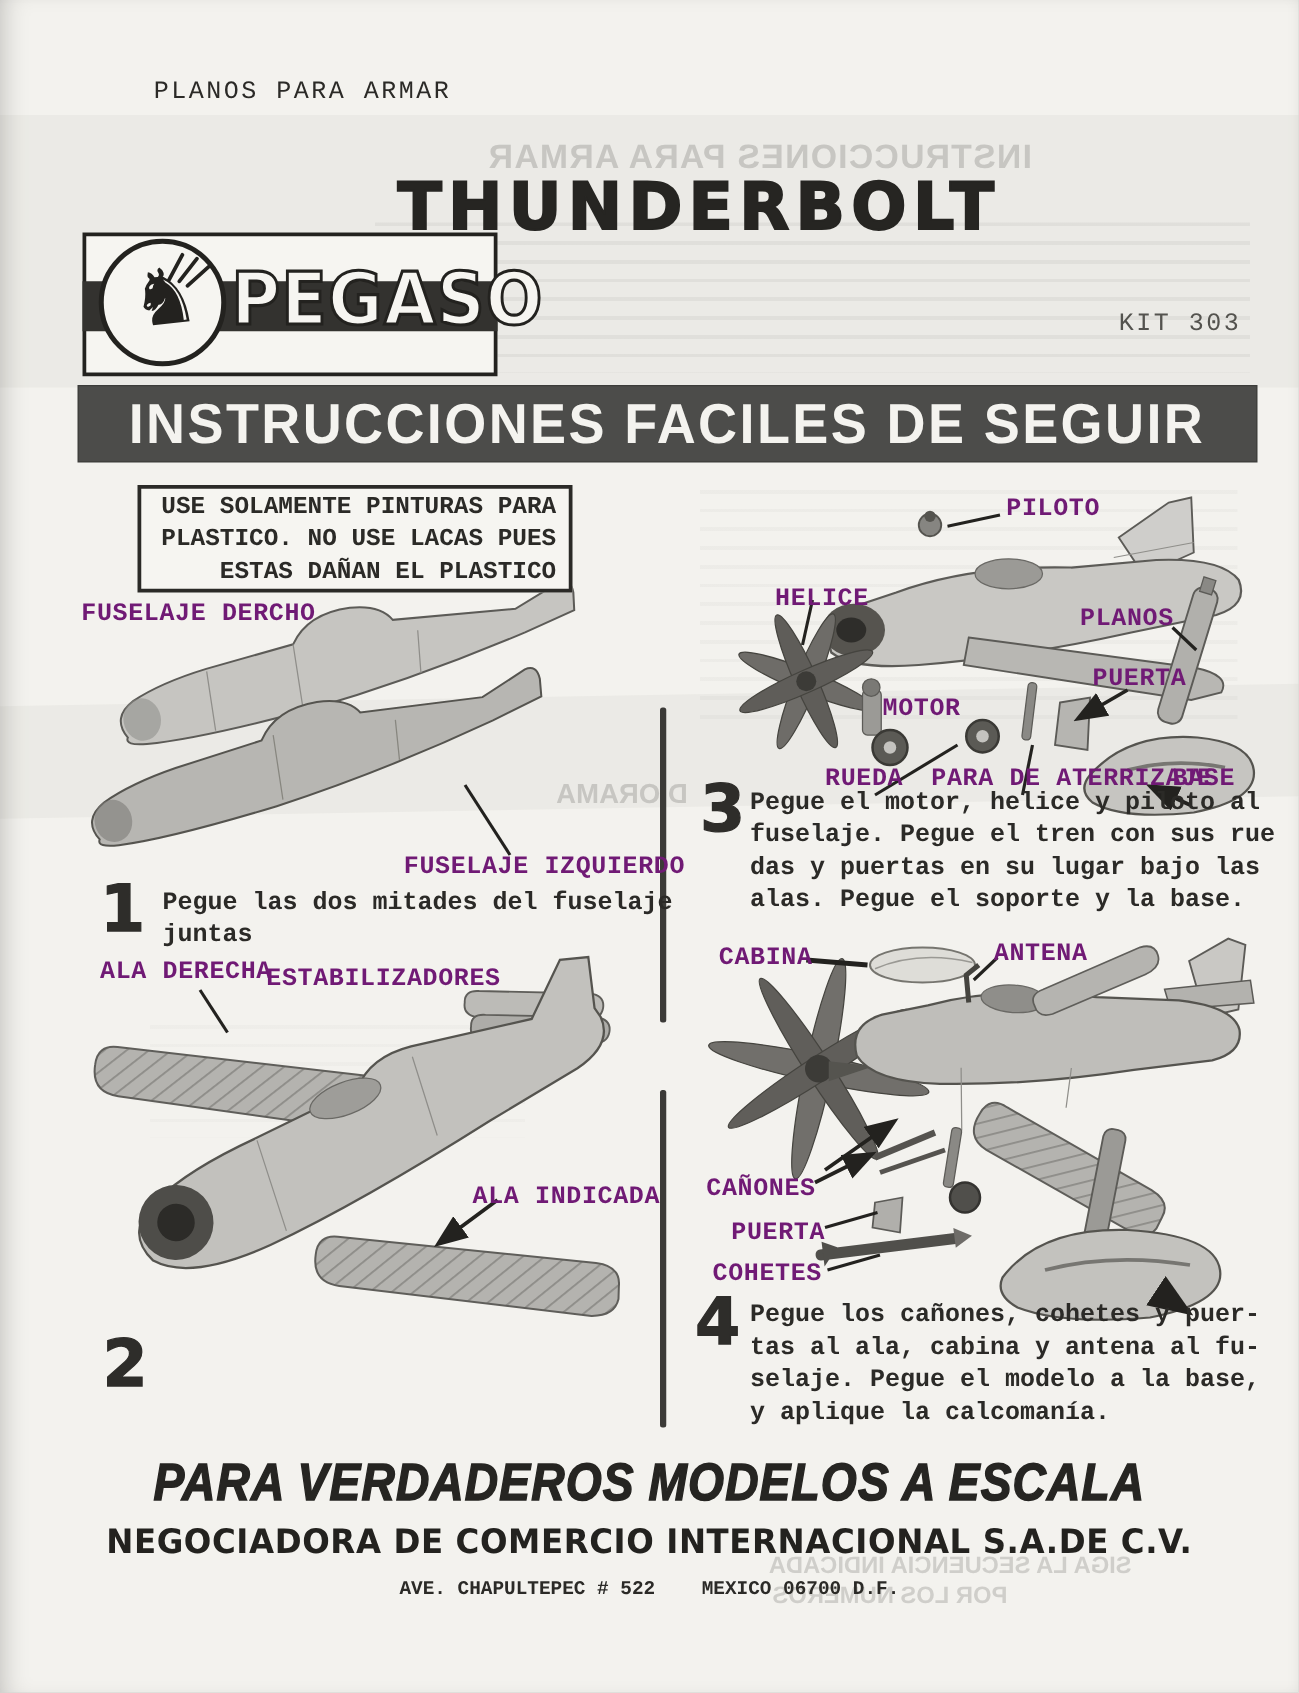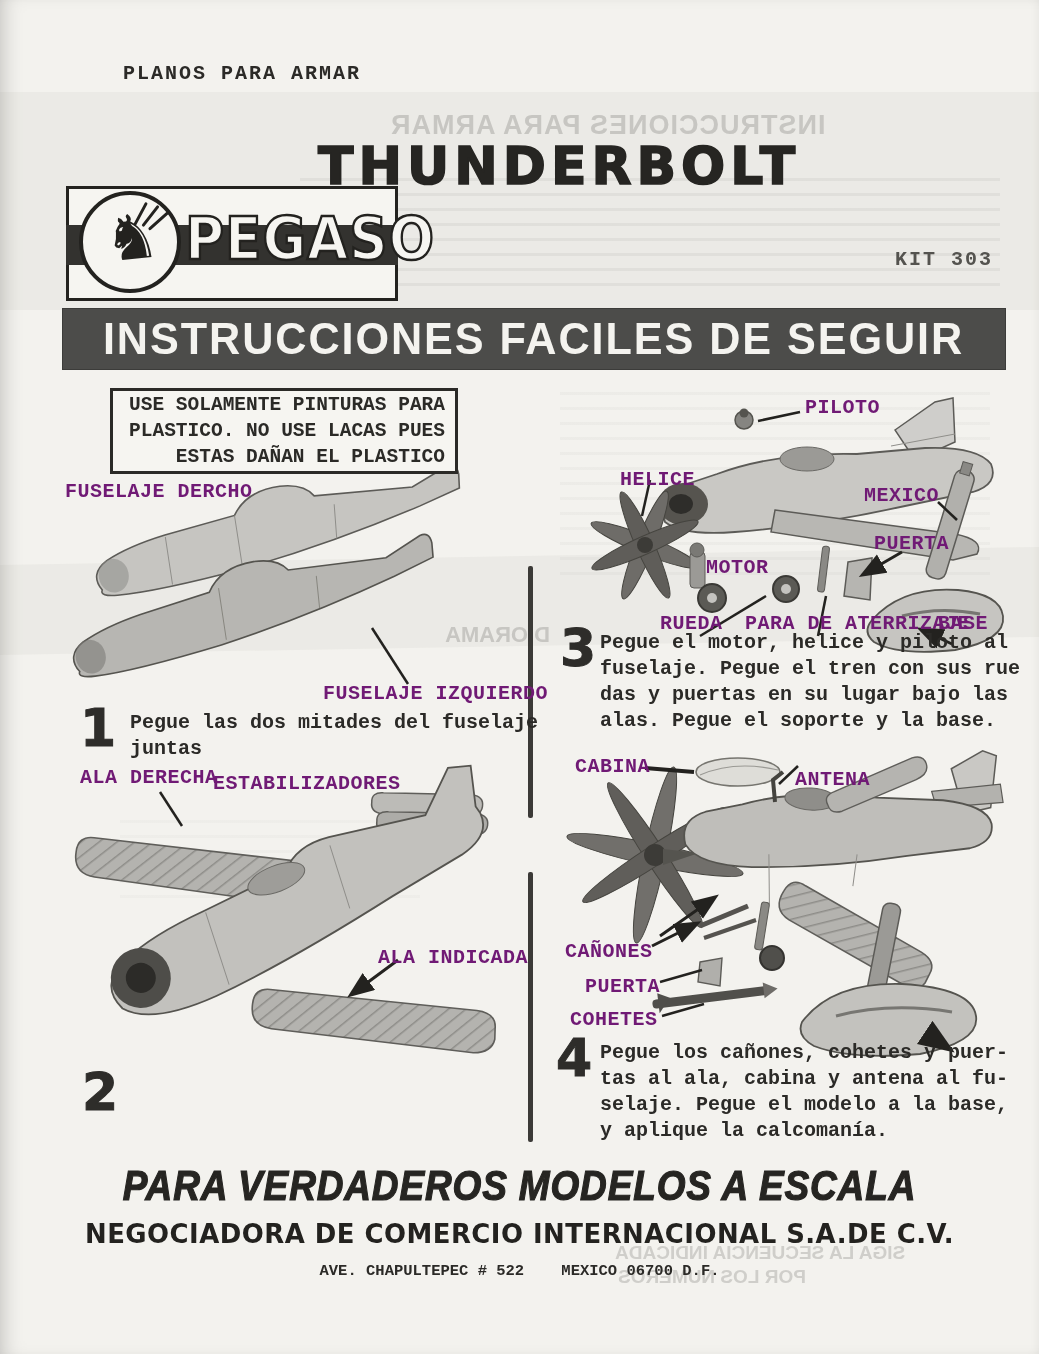--- a/index.html
+++ b/index.html
@@ -1,21 +1,21 @@
 <!DOCTYPE html>
 <html><head>
 <meta charset="utf-8">
 <style>
   html,body{margin:0;padding:0;background:#d8d7d4;}
   .page{position:relative;width:1039px;height:1354px;margin:0 auto;overflow:hidden;
         background:#f3f2ee;
         box-shadow:inset 14px 0 22px -14px rgba(0,0,0,.25), inset -6px 0 14px -10px rgba(0,0,0,.12);
         font-family:"Liberation Mono","DejaVu Sans Mono",monospace;color:#23221f;}
   .abs{position:absolute;}
-  .mono{font-family:"Liberation Mono","DejaVu Sans Mono",monospace;font-weight:bold;}
+  .mono{font-family:"Liberation Mono","DejaVu Sans Mono",monospace;font-weight:normal;}
   .label{font-family:"Liberation Mono","DejaVu Sans Mono",monospace;font-weight:bold;
          font-size:20px;letter-spacing:.5px;color:#701a75;white-space:nowrap;}
   .steptext{font-family:"Liberation Mono","DejaVu Sans Mono",monospace;font-weight:bold;
             font-size:20px;line-height:26px;color:#2b2a27;white-space:pre-line;}
   .stepnum{font-family:"DejaVu Sans",sans-serif;font-weight:bold;font-size:52px;line-height:44px;
            color:#2e2d2a;-webkit-text-stroke:1px #2e2d2a;}
   .kicker{font-size:20px;letter-spacing:2px;color:#2b2a27;}
   .title{font-family:"DejaVu Sans",sans-serif;font-weight:bold;font-size:52px;letter-spacing:5px;
          color:#262522;-webkit-text-stroke:1.6px #262522;}
   .kit{font-size:20px;letter-spacing:2px;color:#54534f;}
@@ -238,28 +238,28 @@
   <div class="abs divider" style="top:872px;height:270px;"></div>
 
   <div class="abs label" style="left:65px;top:480px;">FUSELAJE DERCHO</div>
   <div class="abs label" style="left:323px;top:682px;">FUSELAJE IZQUIERDO</div>
   <div class="abs label" style="left:80px;top:766px;">ALA DERECHA</div>
   <div class="abs label" style="left:213px;top:772px;">ESTABILIZADORES</div>
   <div class="abs label" style="left:378px;top:946px;">ALA INDICADA</div>
 
   <div class="abs label" style="left:805px;top:396px;">PILOTO</div>
   <div class="abs label" style="left:620px;top:468px;">HELICE</div>
-  <div class="abs label" style="left:864px;top:484px;">MEXICO</div>
+  <div class="abs label" style="left:864px;top:484px;">PLANOS</div>
   <div class="abs label" style="left:874px;top:532px;">PUERTA</div>
   <div class="abs label" style="left:706px;top:556px;">MOTOR</div>
   <div class="abs label" style="left:660px;top:612px;">RUEDA</div>
   <div class="abs label" style="left:745px;top:612px;">PARA DE ATERRIZAJE</div>
   <div class="abs label" style="left:938px;top:612px;">BASE</div>
   <div class="abs label" style="left:575px;top:755px;">CABINA</div>
-  <div class="abs label" style="left:795px;top:752px;margin-top:16px;">ANTENA</div>
+  <div class="abs label" style="left:795px;top:752px;">ANTENA</div>
   <div class="abs label" style="left:565px;top:940px;">CAÑONES</div>
   <div class="abs label" style="left:585px;top:975px;">PUERTA</div>
   <div class="abs label" style="left:570px;top:1008px;">COHETES</div>
 
   <div class="abs stepnum" style="left:80px;top:706px;">1</div>
   <div class="abs steptext" style="left:130px;top:710px;">Pegue las dos mitades del fuselaje
 juntas</div>
 
   <div class="abs stepnum" style="left:82px;top:1070px;">2</div>
 

